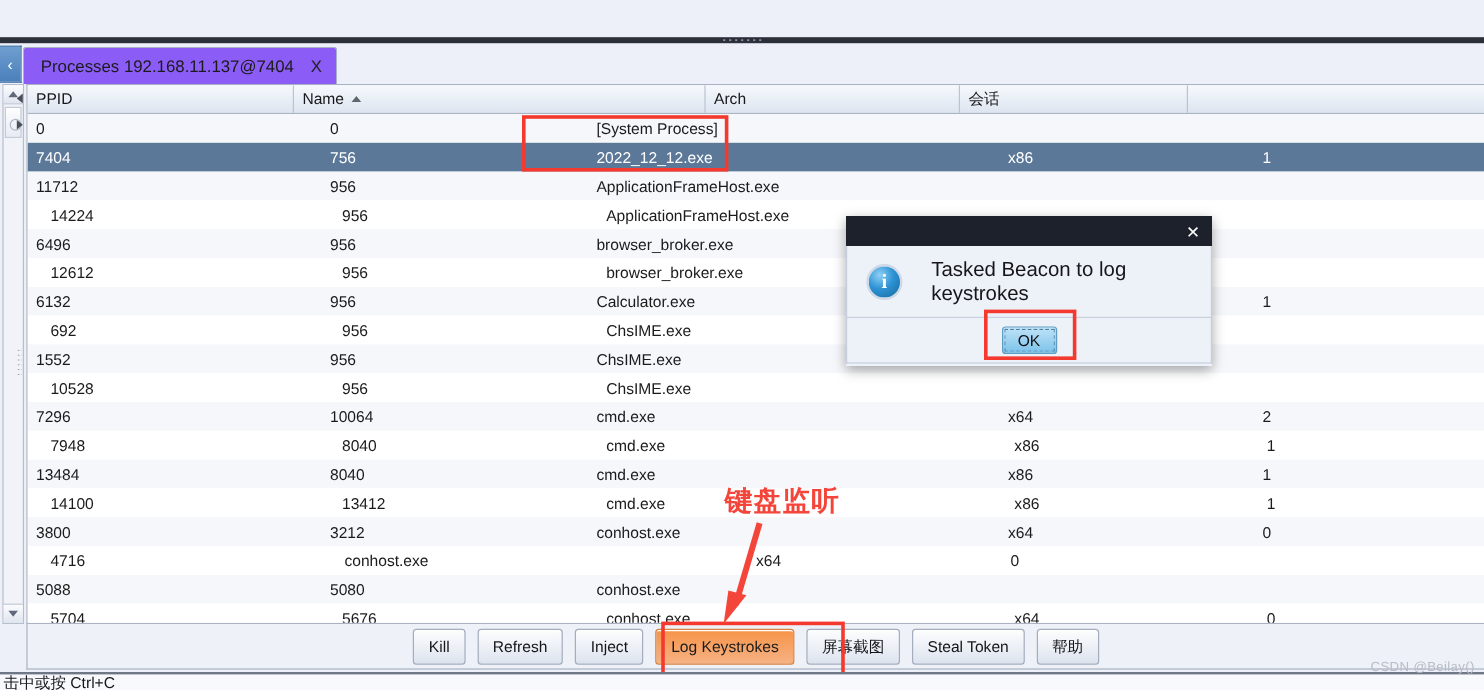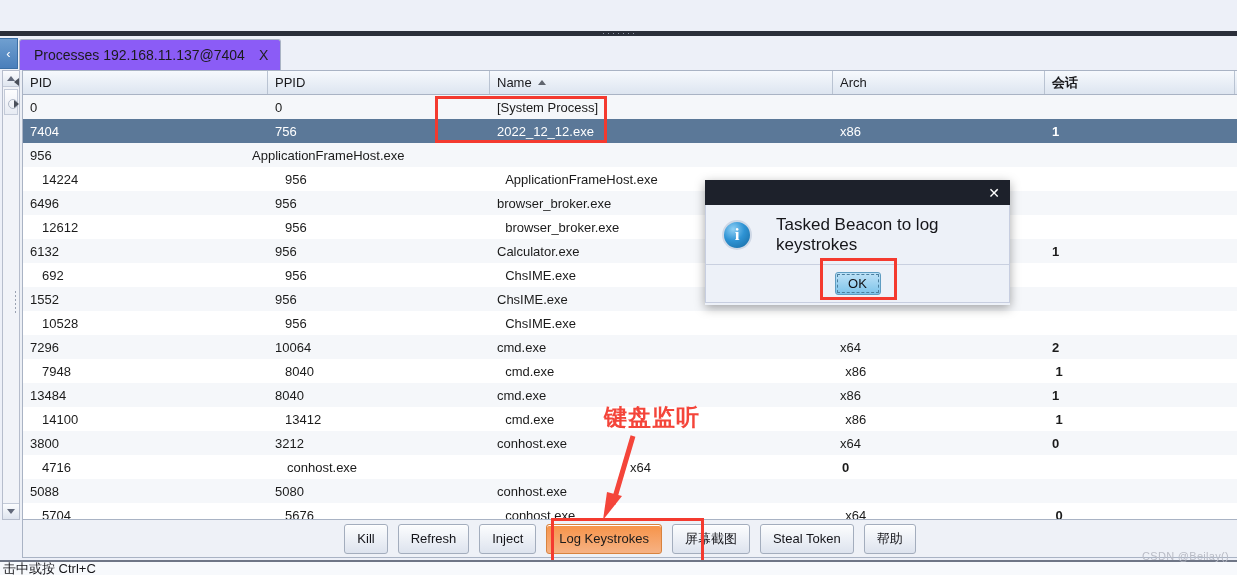--- a/index.html
+++ b/index.html
@@ -65,21 +65,21 @@
   .trow.odd{background:#f5f7fa;}
   .trow.even{background:#ffffff;padding-left:12px;}
   .trow.sel{background:#5b7898;color:#ffffff;}
   .td{padding-left:7px;box-sizing:border-box;overflow:hidden;white-space:nowrap;}
 
   
   .c-pid{width:245px;}
   .c-ppid{width:222px;}
   .c-name{width:343px;}
   .c-arch{width:212px;}
-  .c-sess{width:190px;font-weight:bold;}
+  .c-sess{width:190px;}
 
   
   #outer-scroll{
     position:absolute;left:2px;top:70px;width:18px;height:450px;
     background:#f1f3f8;border:1px solid #b6bdcc;box-sizing:border-box;
   }
   .sb-arrow{
     width:16px;height:16px;display:flex;align-items:center;justify-content:center;
     background:linear-gradient(#fbfcfe,#dfe5ef);
     border-bottom:1px solid #c3cad8;box-sizing:border-box;
@@ -215,23 +215,20 @@
       <span class="tri-down"></span>
     </div>
 </div>
 <div id="inner-strip"></div>
 <div id="mini-left"></div>
 <div id="mini-right"></div>
 <div id="mini-grip"></div>
 
 <div id="table-panel">
   <div id="table-head">
-      <div class="th c-pid">
-        <span>PID</span>
-      </div>
       <div class="th c-ppid">
         <span>PPID</span>
       </div>
       <div class="th c-name">
         <span>Name</span>
         <span class="sort-arrow"></span>
       </div>
       <div class="th c-arch">
         <span>Arch</span>
       </div>
@@ -248,20 +245,21 @@
         <div class="td c-sess"></div>
       </div>
       <div class="trow sel">
         <div class="td c-pid">7404</div>
         <div class="td c-ppid">756</div>
         <div class="td c-name">2022_12_12.exe</div>
         <div class="td c-arch">x86</div>
         <div class="td c-sess">1</div>
       </div>
       <div class="trow odd">
+        <div class="td c-pid">11712</div>
         <div class="td c-ppid">956</div>
         <div class="td c-name">ApplicationFrameHost.exe</div>
         <div class="td c-arch"></div>
         <div class="td c-sess"></div>
       </div>
       <div class="trow even">
         <div class="td c-pid">14224</div>
         <div class="td c-ppid">956</div>
         <div class="td c-name">ApplicationFrameHost.exe</div>
         <div class="td c-arch"></div>

